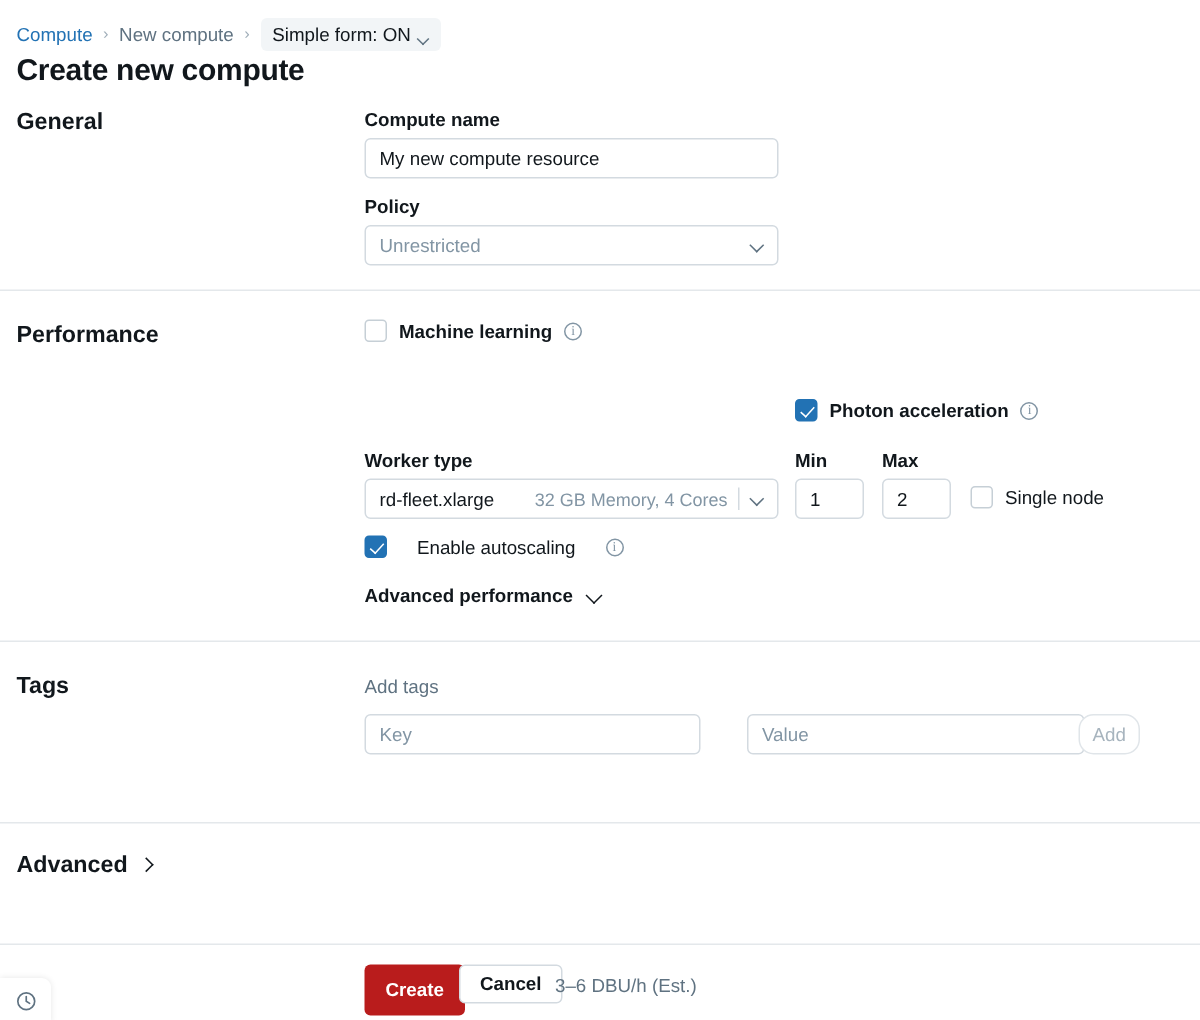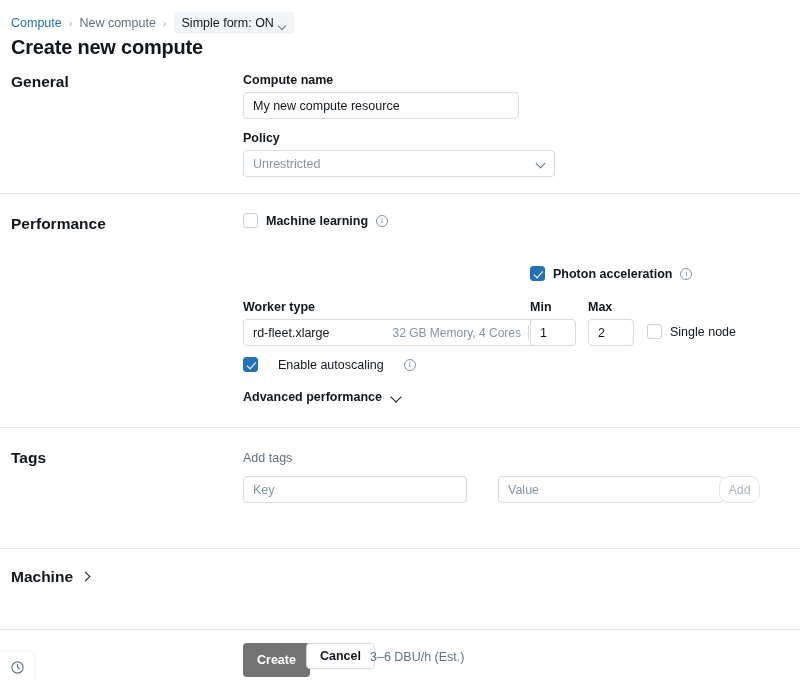--- a/index.html
+++ b/index.html
@@ -63,21 +63,21 @@
   .input {
     width: 276px; height: 27px;
     border: 1px solid #D3DAE0; border-radius: 4px;
     background: #fff;
     display: flex; align-items: center;
     padding: 0 9px;
     font-size: 12.5px; color: #11171C;
     cursor: text;
   }
   .select {
-    width: 312px; height: 27px;
+    width: 276px; height: 27px;
     border: 1px solid #D3DAE0; border-radius: 4px;
     background: #fff;
     display: flex; align-items: center;
     padding: 0 8px 0 9px;
     font-size: 12.5px; color: #11171C;
     cursor: pointer; position: relative;
   }
   .select .val { flex: 0 0 auto; }
   .select .sub {
     flex: 1 1 auto; text-align: right;
@@ -181,21 +181,21 @@
   }
 
   
   .footer-div {
     position: absolute; left: 0; top: 629px;
     width: 800px; height: 1px; background: #E4E8EB;
   }
   .btn-primary {
     position: absolute; left: 243px; top: 643px;
     height: 34px; padding: 0 14px;
-    background: #737373; color: #fff;
+    background: #b91c1c; color: #fff;
     border: none; border-radius: 4px;
     font-size: 12.5px; font-weight: 700;
     font-family: "Liberation Sans", sans-serif;
     display: flex; align-items: center; justify-content: center;
     cursor: pointer;
   }
   .btn-secondary {
     position: absolute; left: 306px; top: 643px;
     height: 26px; padding: 0 13px;
     background: #fff; color: #11171C;
@@ -311,21 +311,21 @@
   <div class="muted-label" style="position:absolute; left:243px; top:451px;">Add tags</div>
 
   <div class="tag-input" style="position:absolute; left:243px; top:476px; width:224px;">Key</div>
   <div class="tag-input" style="position:absolute; left:498px; top:476px; width:225px;">Value</div>
   <div class="btn-add" style="position:absolute; left:719px; top:476px;border-radius:10px;">Add</div>
 
 
   <div class="divider" style="top:548px;"></div>
 
   <div class="collapse-row" style="position:absolute; left:11px; top:568px;">
-    <span class="t" style="font-size:15.5px;">Machine</span>
+    <span class="t" style="font-size:15.5px;">Advanced</span>
     <span class="chev-right"></span>
   </div>
 
   <div class="footer-div"></div>
 
   <div class="btn-primary">Create</div>
   <div class="btn-secondary">Cancel</div>
   <div class="dbu-text">3–6 DBU/h (Est.)</div>
 
   <div class="clock-box">

